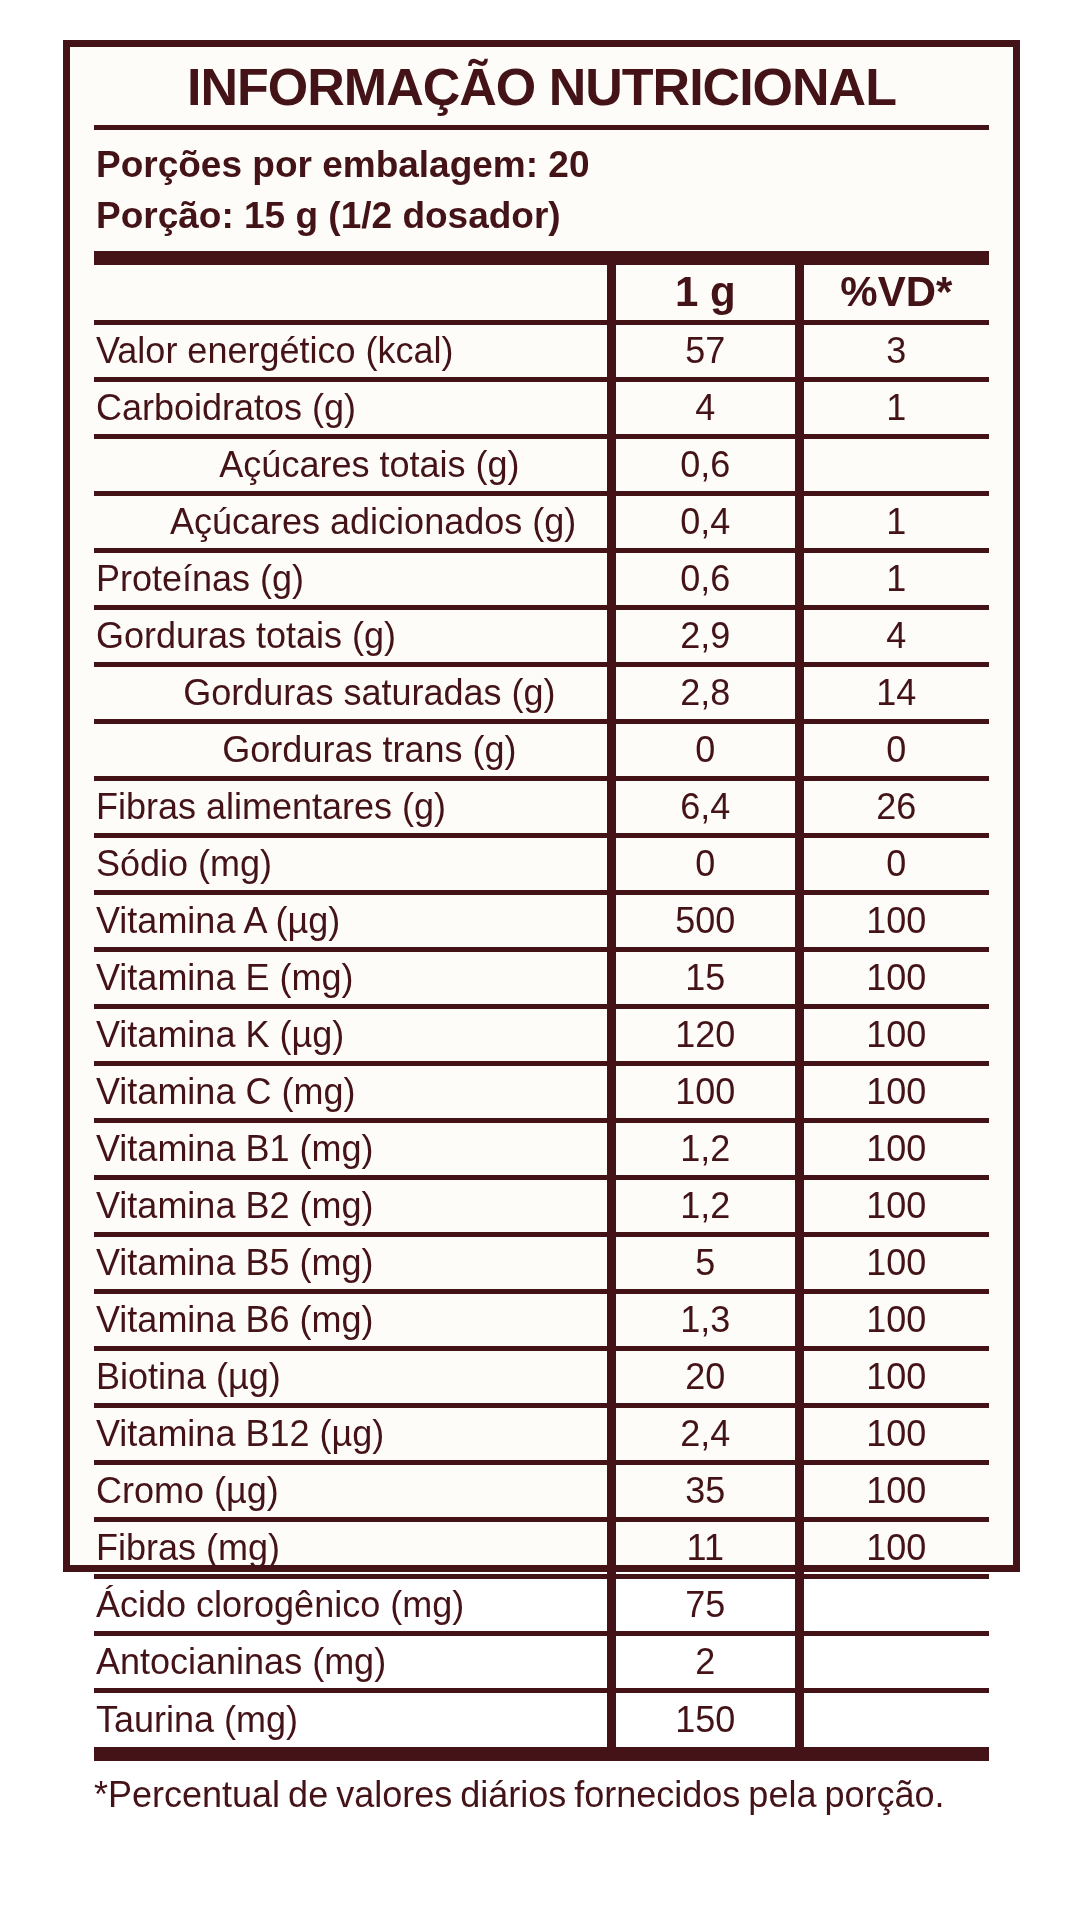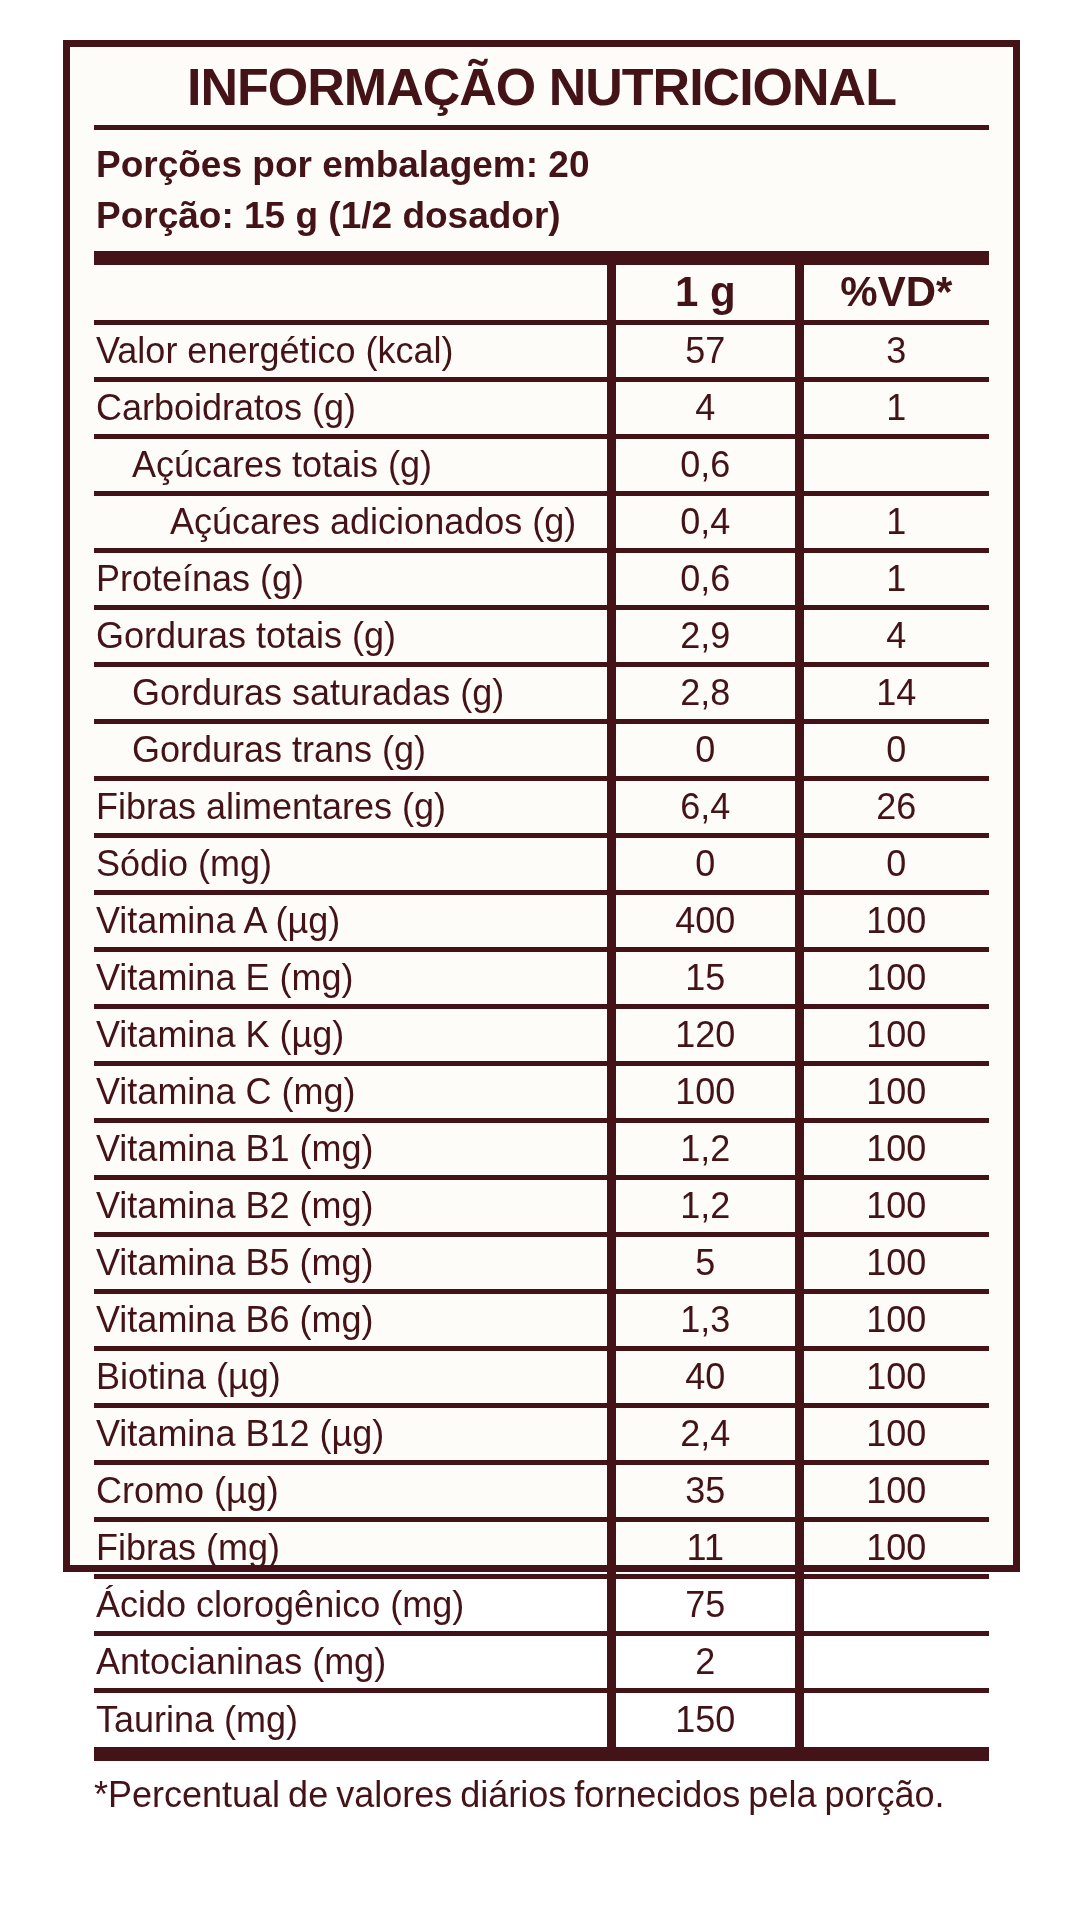--- a/index.html
+++ b/index.html
@@ -42,21 +42,21 @@
   th{
     height:57px;font-size:42px;font-weight:bold;
     text-align:center;vertical-align:middle;white-space:nowrap;
   }
   tbody td{
     height:57px;border-top:5px solid var(--ink);
     vertical-align:middle;white-space:nowrap;
   }
   th.vcell,td.vcell{border-left:9px solid var(--ink);text-align:center;}
   td.name{text-align:left;padding-left:2px;overflow:hidden;}
-  td.name.ind1{padding-left:38px;}
+  td.name.ind1{padding-left:38px;text-align:center;}
   td.name.ind2{padding-left:76px;}
   .footnote{
     font-size:36px;line-height:34px;margin-top:17px;
     letter-spacing:0;word-spacing:-2px;
   }
 </style>
 </head>
 <body>
 
 <div class="label-box">
@@ -139,21 +139,21 @@
   </tr>
 
   <tr>
     <td class="name ind0">Sódio (mg)</td>
     <td class="vcell">0</td>
     <td class="vcell">0</td>
   </tr>
 
   <tr>
     <td class="name ind0">Vitamina A (µg)</td>
-    <td class="vcell">400</td>
+    <td class="vcell">500</td>
     <td class="vcell">100</td>
   </tr>
 
   <tr>
     <td class="name ind0">Vitamina E (mg)</td>
     <td class="vcell">15</td>
     <td class="vcell">100</td>
   </tr>
 
   <tr>
@@ -188,21 +188,21 @@
   </tr>
 
   <tr>
     <td class="name ind0">Vitamina B6 (mg)</td>
     <td class="vcell">1,3</td>
     <td class="vcell">100</td>
   </tr>
 
   <tr>
     <td class="name ind0">Biotina (µg)</td>
-    <td class="vcell">40</td>
+    <td class="vcell">20</td>
     <td class="vcell">100</td>
   </tr>
 
   <tr>
     <td class="name ind0">Vitamina B12 (µg)</td>
     <td class="vcell">2,4</td>
     <td class="vcell">100</td>
   </tr>
 
   <tr>

